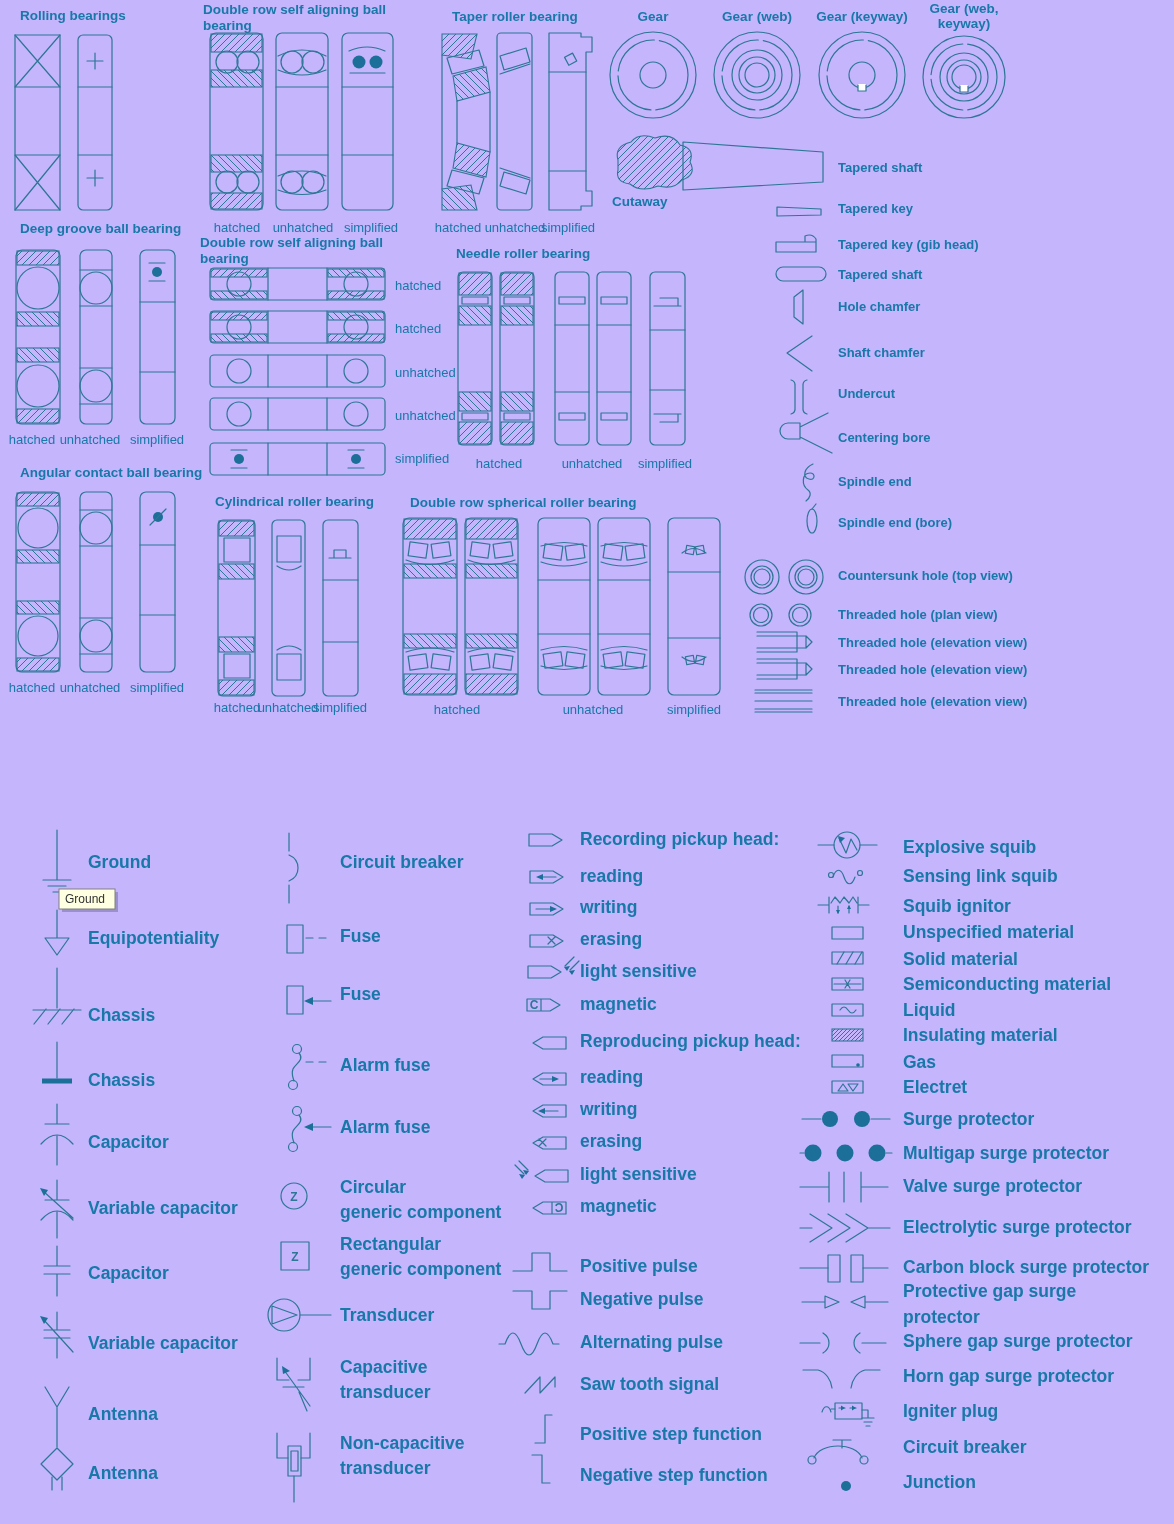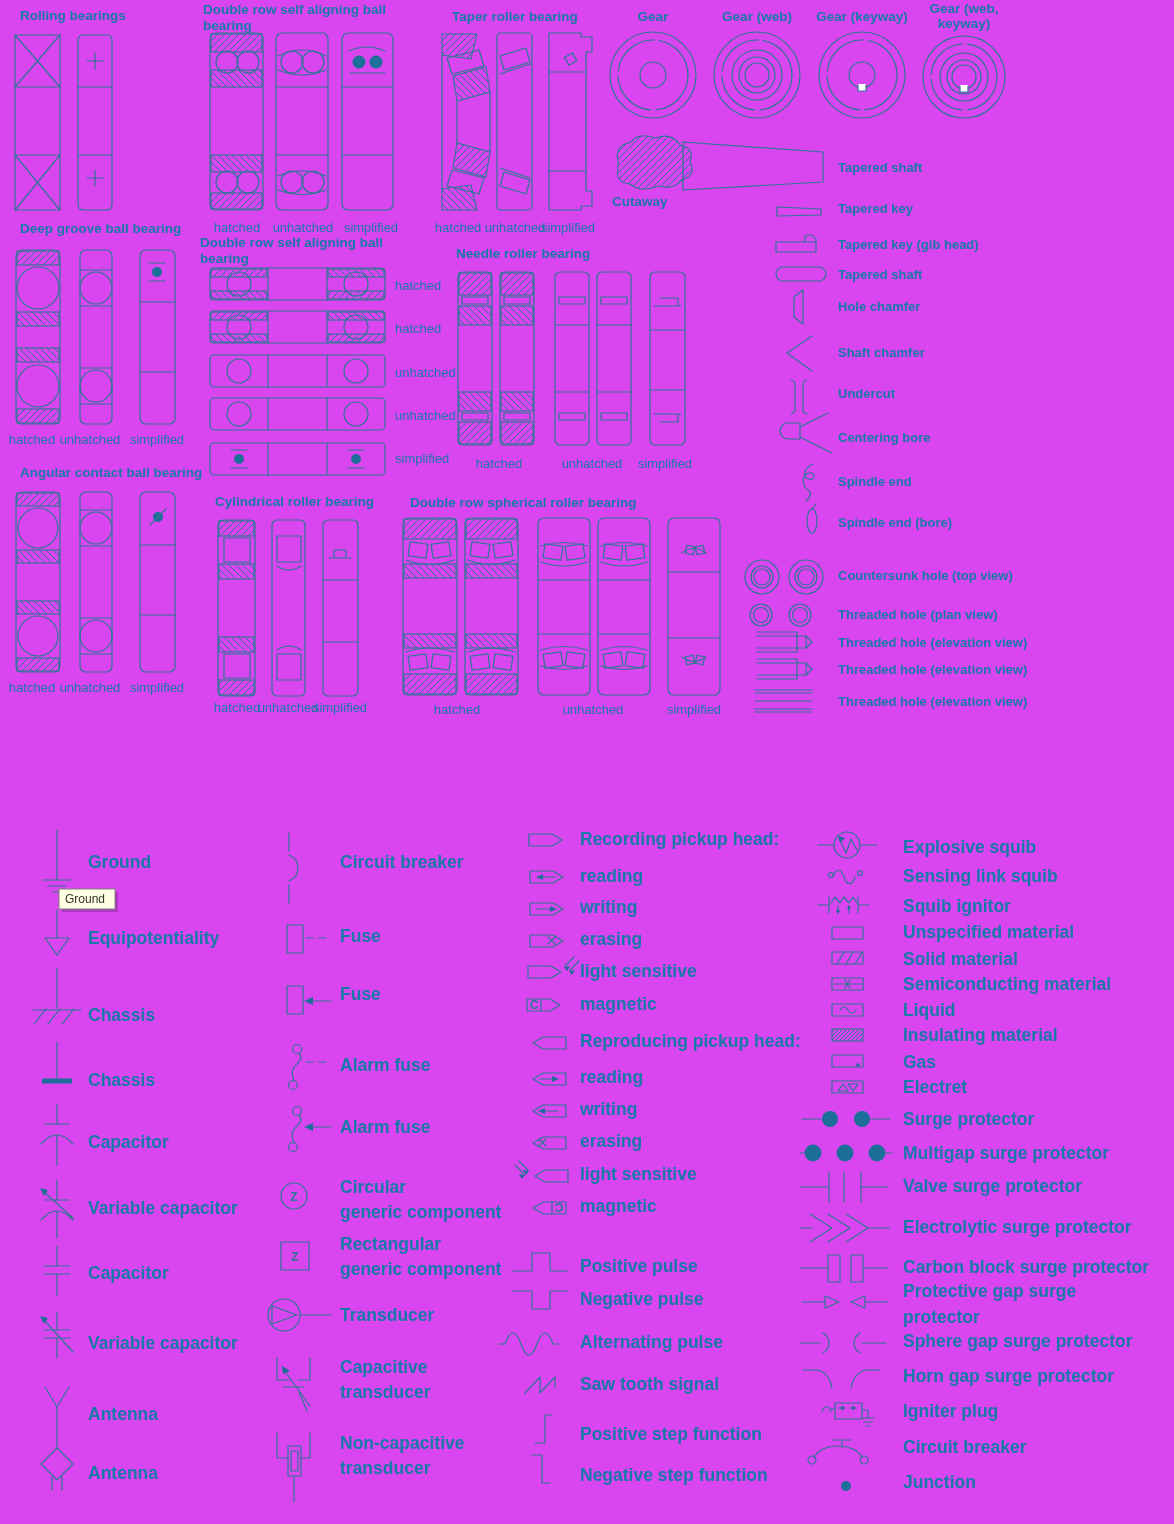--- a/index.html
+++ b/index.html
@@ -1,16 +1,16 @@
 <!DOCTYPE html>
 <html><head>
 <meta charset="utf-8">
 <style>
   html,body{margin:0;padding:0;background:#ffffff;}
-  .page{position:relative;width:1174px;height:1524px;background:#d946ef;font-family:"Liberation Sans",sans-serif;}
+  .page{position:relative;width:1174px;height:1524px;background:#c4b5fd;font-family:"Liberation Sans",sans-serif;}
   svg{position:absolute;left:0;top:0;}
   .s{stroke:#2d7695;stroke-width:1.2;fill:none;stroke-linecap:round;stroke-linejoin:round;}
   .hr{stroke:#2d7695;stroke-width:1.1;}
   .sf{fill:#1b6f99;stroke:none;}
   .thk{stroke:#1b6f99;stroke-width:5;fill:none;}
   .t-title{font:600 13.5px "Liberation Sans",sans-serif;fill:#1878a8;}
   .t-var{font:400 13px "Liberation Sans",sans-serif;fill:#1878a8;}
   .t-side{font:600 13px "Liberation Sans",sans-serif;fill:#1878a8;}
   .t-big{font:600 17.5px "Liberation Sans",sans-serif;fill:#1878a8;}
   .t-glyph{font:600 12px "Liberation Sans",sans-serif;fill:#2d7695;}

